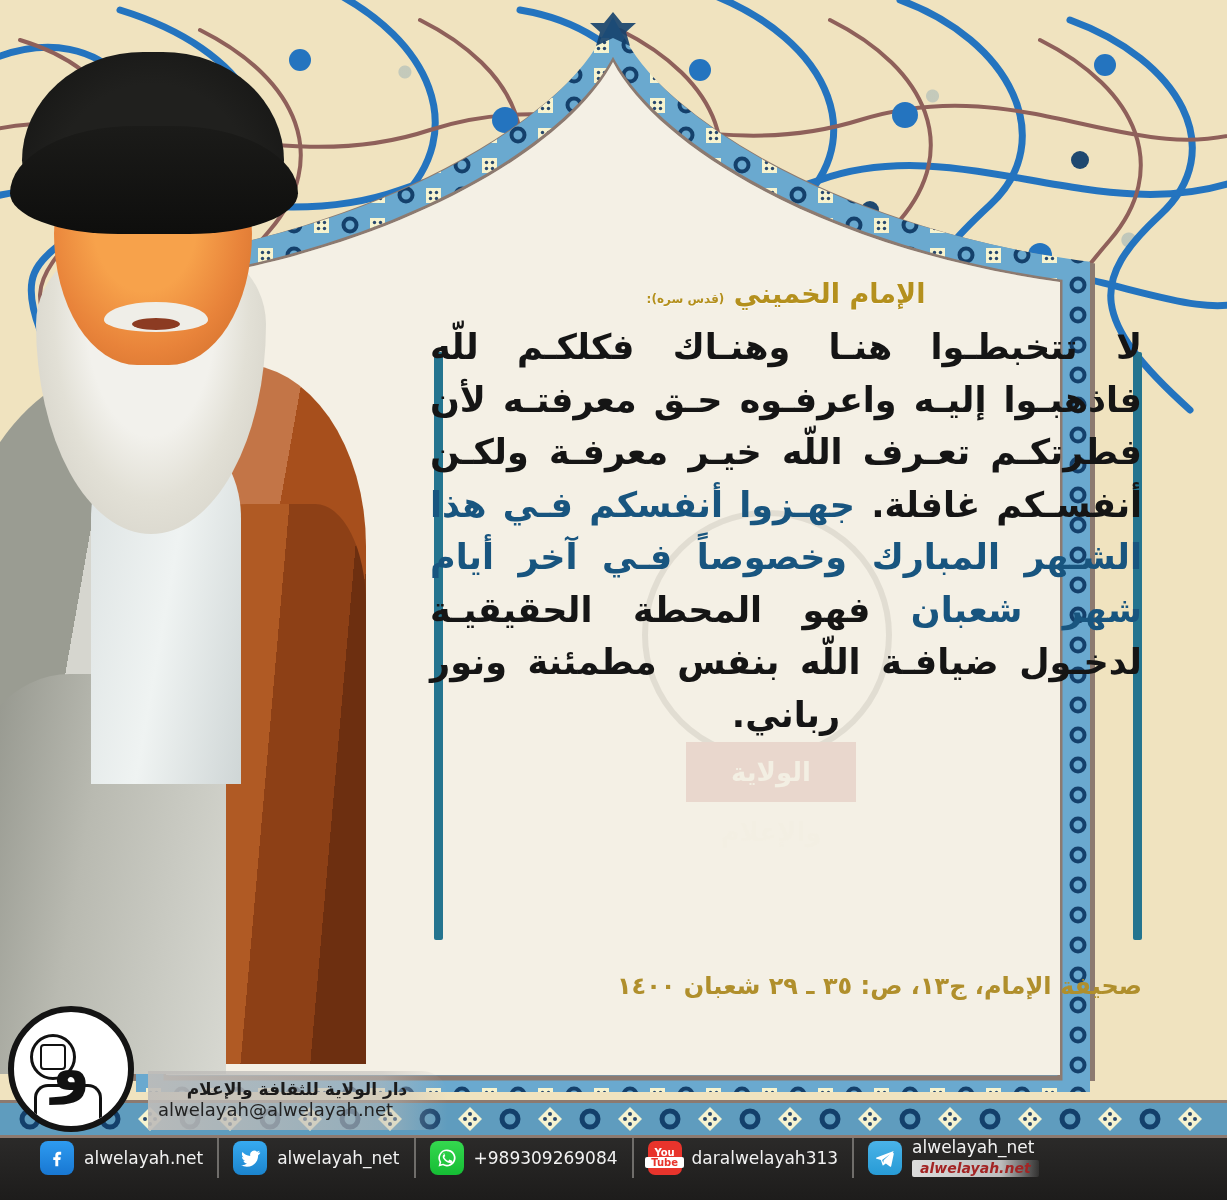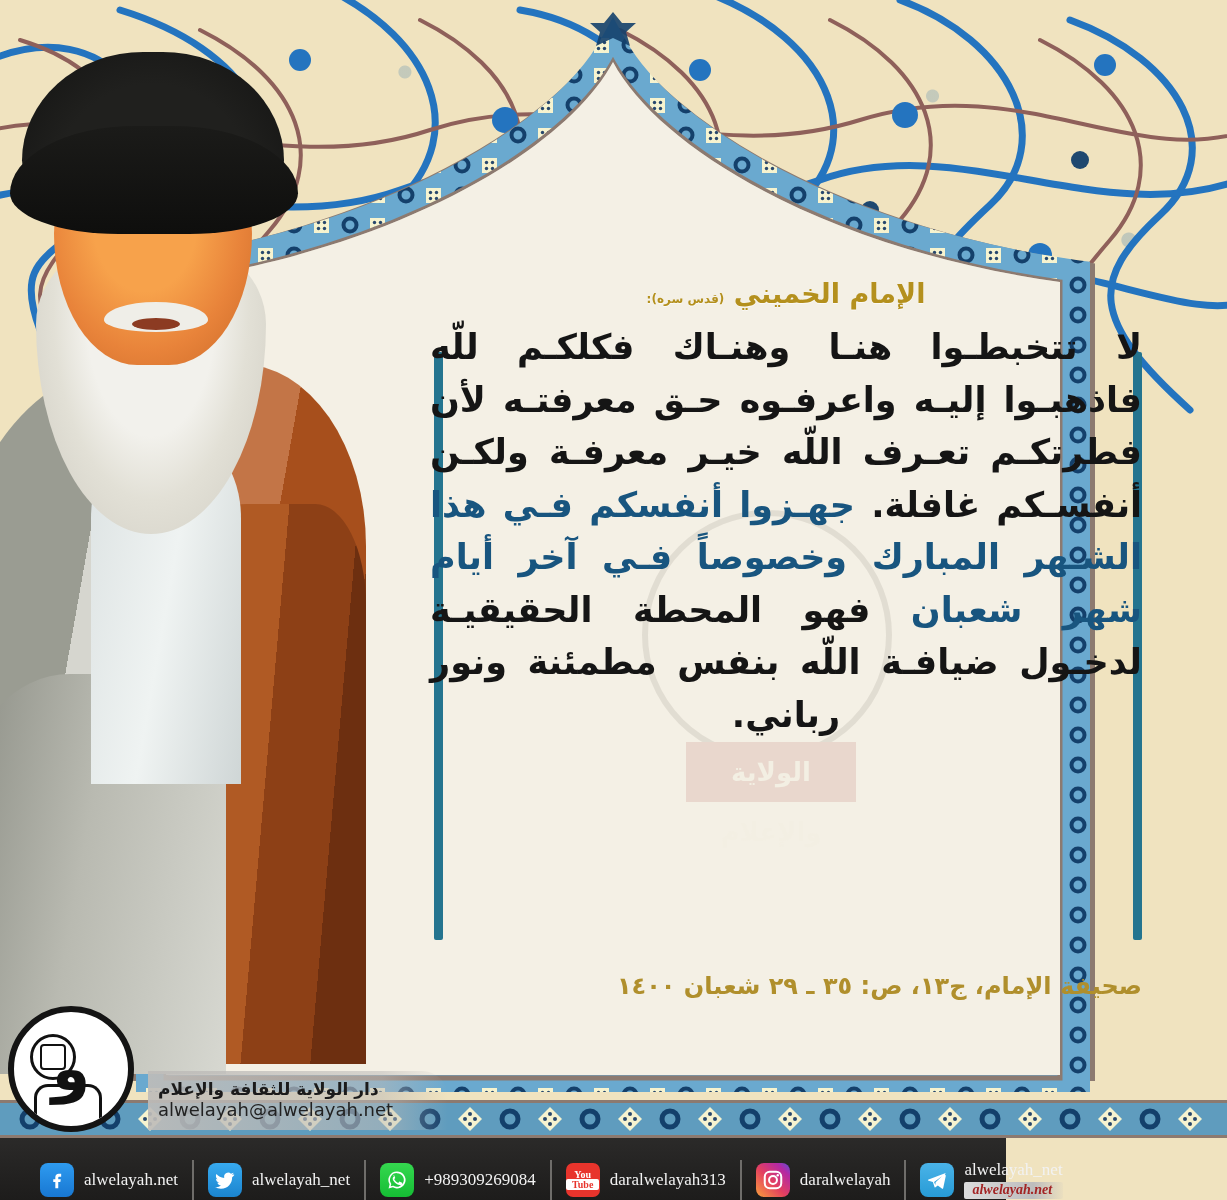--- a/index.html
+++ b/index.html
@@ -151,29 +151,29 @@
   }
   .logo-base{
     position:absolute;left:20px;bottom:0;width:68px;height:42px;border:3px solid #111;border-bottom:none;
     border-radius:14px 14px 0 0;
   }
   .org{
     position:absolute;left:148px;bottom:70px;width:300px;
     background:linear-gradient(90deg,rgba(190,188,185,.92),rgba(190,188,185,.55) 78%,rgba(190,188,185,0));
     padding:8px 12px 10px 10px;border-radius:0 26px 0 0;
   }
-  .org .ar{direction:rtl;text-align:left;font-size:17px;color:#1b1b1b;font-weight:bold;}
+  .org .ar{direction:rtl;text-align:center;font-size:17px;color:#1b1b1b;font-weight:bold;}
   .org .url{font-size:21px;color:#111;letter-spacing:.2px;}
   .org .mail{font-size:18px;color:#222;}
 
   
   .social{
-    position:absolute;left:0;bottom:0;width:1006px;height:62px;
+    position:absolute;left:0;bottom:0;width:1227px;height:62px;
     background:linear-gradient(180deg,#2b2a29,#1d1c1b);
-    display:flex;align-items:flex-end;font-family:Liberation Serif, serif;
+    display:flex;align-items:flex-start;
   }
   .social .cell{
     display:flex;align-items:center;gap:10px;padding:0 14px;height:40px;
     border-right:2px solid #6f6d6a;color:#f2f2f2;font-size:17px;white-space:nowrap;
   }
   .social .cell:first-child{margin-left:26px;}
   .social .cell:last-child{border-right:none;}
   .ico{width:34px;height:34px;border-radius:8px;display:flex;align-items:center;justify-content:center;flex:0 0 34px;}
   .ico.fb{background:linear-gradient(180deg,#2e9bf0,#1877d2);}
   .ico.tw{background:linear-gradient(180deg,#37aaf0,#1b84ce);}
@@ -461,30 +461,20 @@
     <div class="cell">
       <span class="ico yt">
         <span class="yt-txt">
           <span>You</span><br>
           <span style="background:#fff;color:#e8342c;padding:0 6px;border-radius:2px;">Tube</span>
         </span>
       </span>
       <span>daralwelayah313</span>
     </div>
 
-    <div class="cell">
-      <span class="ico ig">
-        <svg width="22" height="22" viewBox="0 0 24 24">
-          <rect x="3" y="3" width="18" height="18" rx="5.5" fill="none" stroke="#fff" stroke-width="2.2"></rect>
-          <circle cx="12" cy="12" r="4.3" fill="none" stroke="#fff" stroke-width="2.2"></circle>
-          <circle cx="17.2" cy="6.8" r="1.3" fill="#fff"></circle>
-        </svg>
-      </span>
-      <span>daralwelayah</span>
-    </div>
 
     <div class="cell">
       <span class="ico tg">
         <svg width="22" height="22" viewBox="0 0 24 24">
             <path fill="#fff" d="M21.5 4.3 2.8 11.4c-.9.3-.9 1 .1 1.3l4.6 1.4 1.8 5.4c.2.6.4.8 1 .4l2.6-1.9 4.4 3.3c.8.5 1.3.2 1.5-.7l2.7-12.8c.2-1-.4-1.5-1-1.5zM8.8 14.2 17.4 8l-6.9 6.4-.3 3.1z"></path>
           </svg>
       </span>
       <span class="tg-wrap">
         <span>alwelayah_net</span>
         <span class="tg-stamp">alwelayah.net</span>

